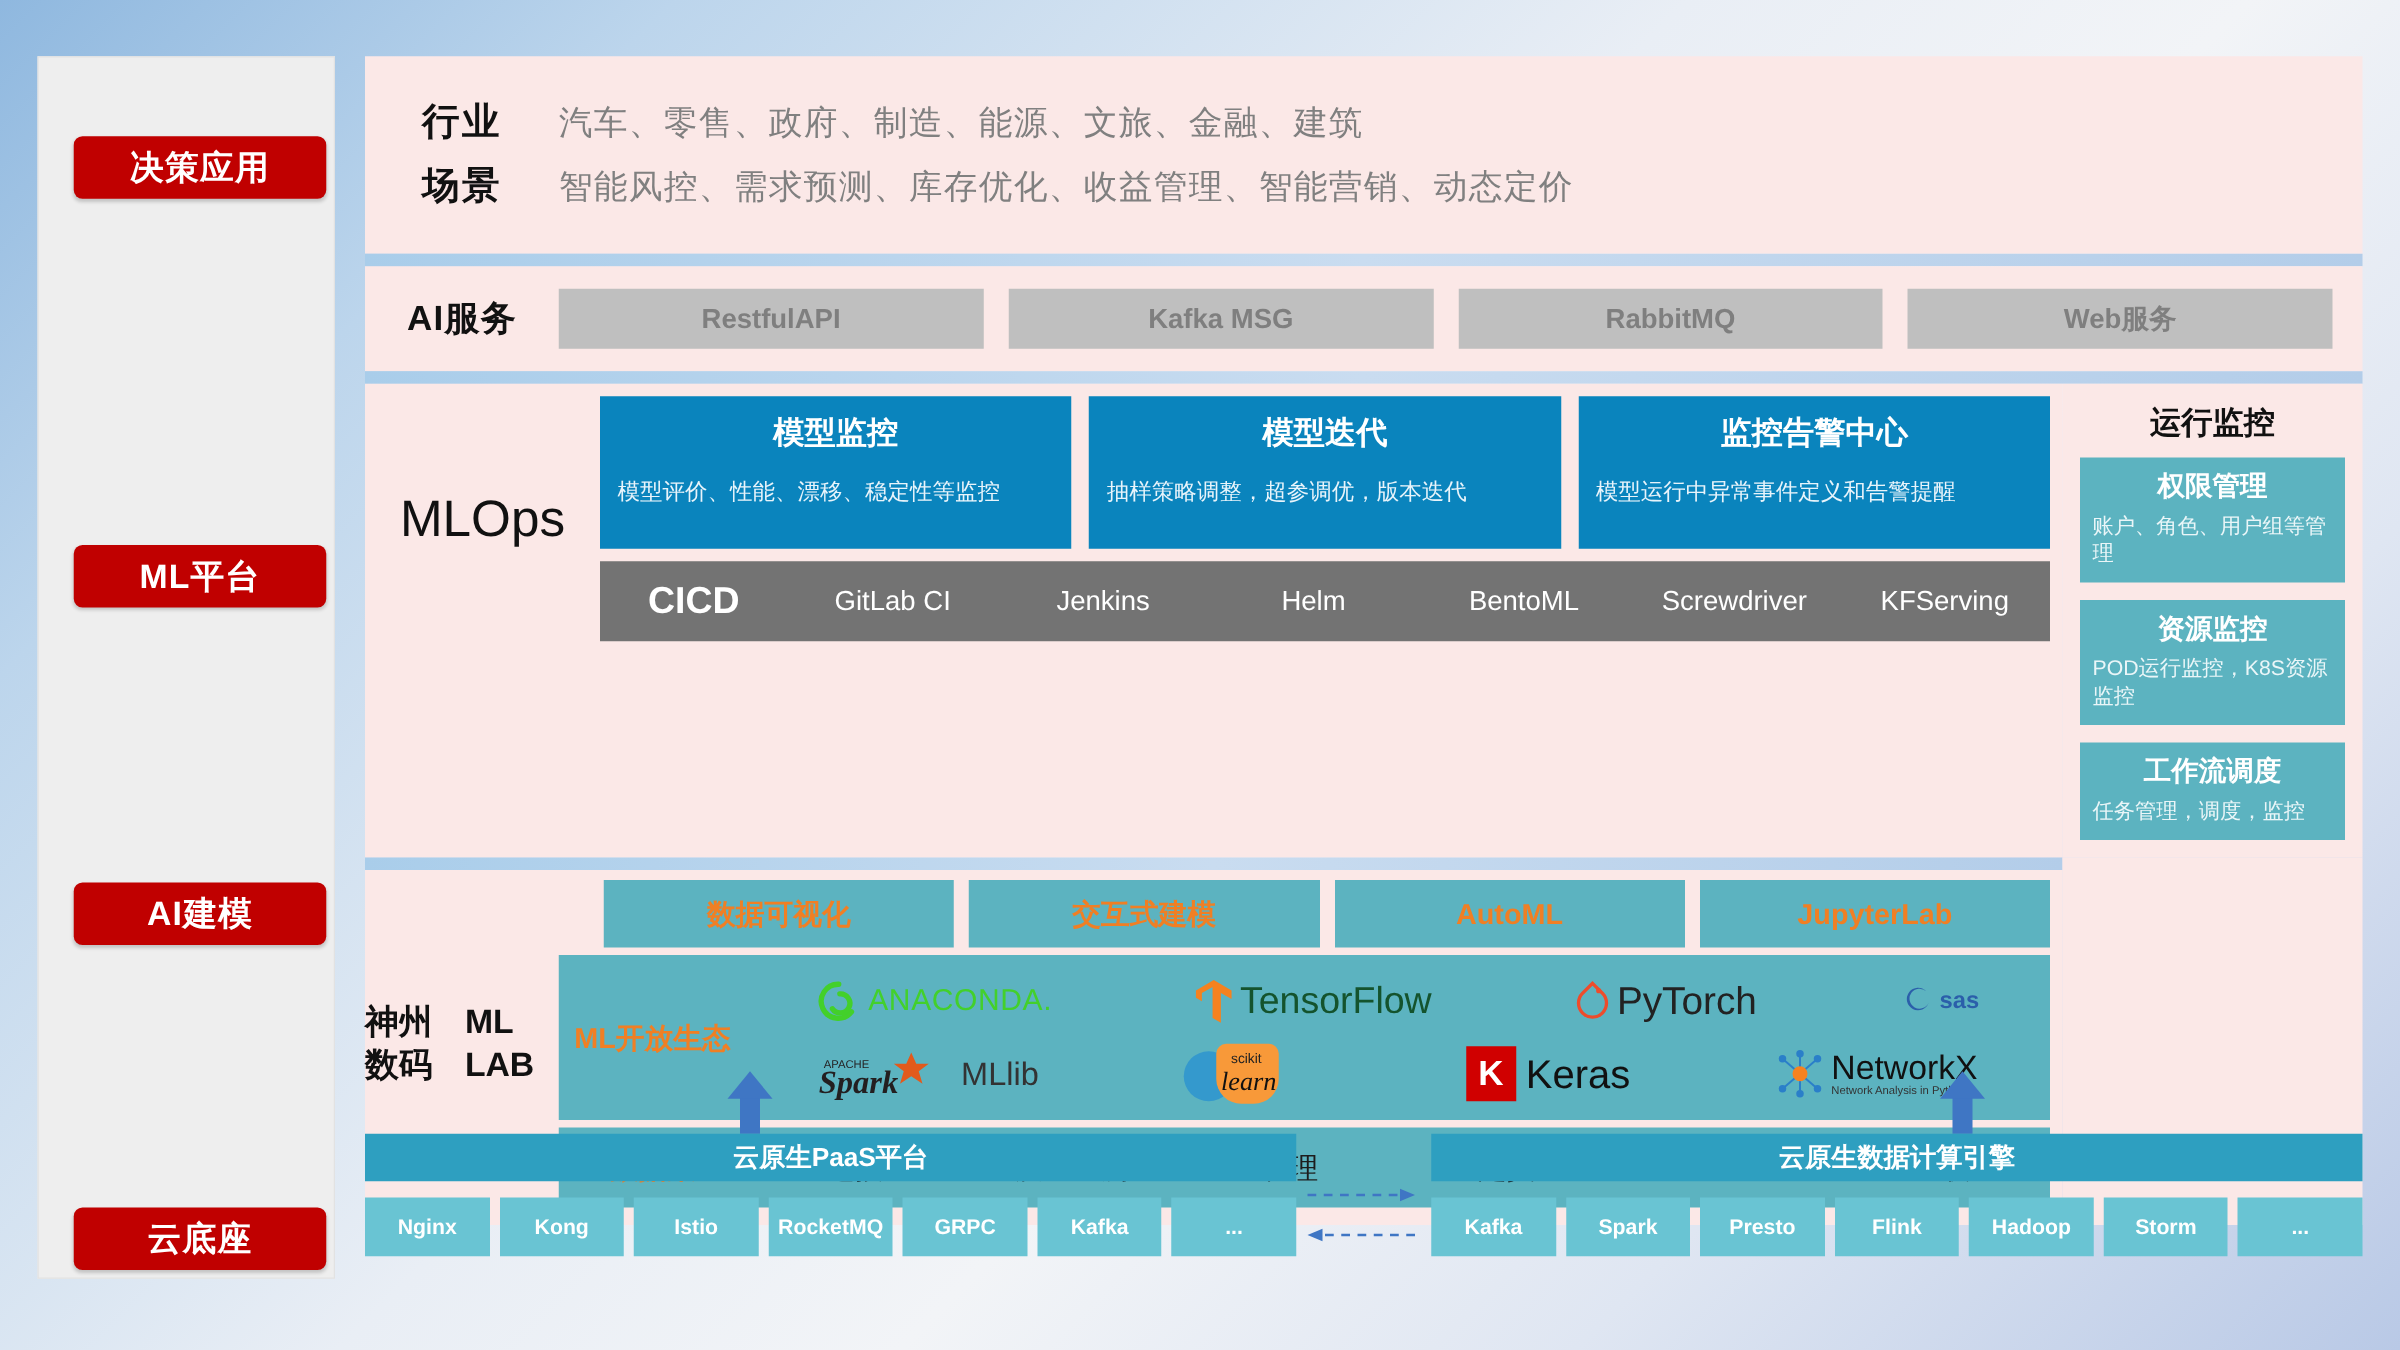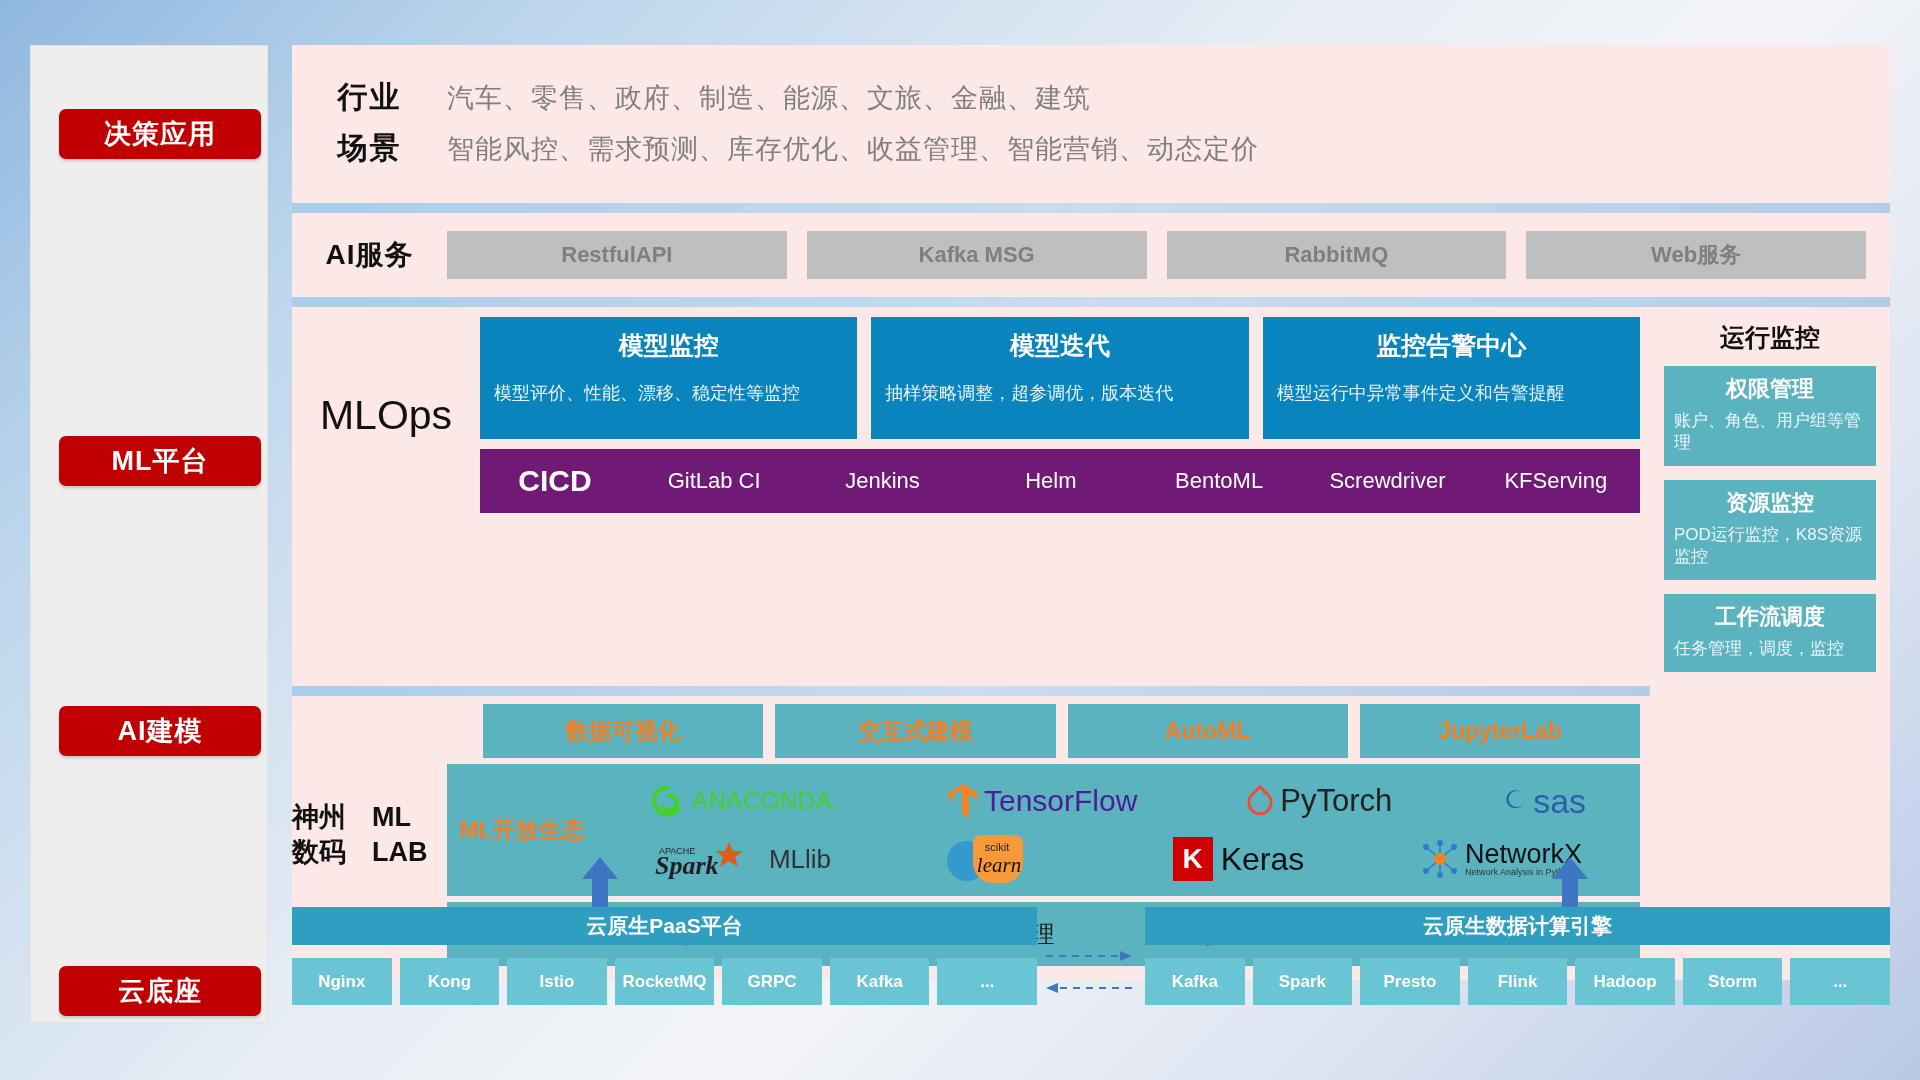--- a/index.html
+++ b/index.html
@@ -64,21 +64,21 @@
   }
   #mlops-cards { flex: 1; padding-right: 10px; }
   .mlops-top { display: flex; gap: 14px; }
   .mlops-card { flex: 1; background: #0a84bd; padding: 12px 14px 14px 14px; min-height: 122px; }
   .mlops-card h4 {
     color:#fff; font-size: 25px; font-weight: bold; text-align: center; margin-bottom: 20px;
   }
   .mlops-card p { color:#e8f4fb; font-size: 18px; line-height: 1.3; }
 
   #cicd-bar {
-    margin-top: 10px; background: #701a75; height: 64px;
+    margin-top: 10px; background: #737373; height: 64px;
     display: flex; align-items: center; overflow: hidden;
   }
   #cicd-title { color:#fff; font-size: 30px; font-weight: bold; width: 150px; text-align:center; flex:none; }
   #cicd-items { display:flex; flex:1; }
   .cicd-item {
     flex:1; color:#fff; font-size: 22px; text-align:center;
     line-height: 1.0; word-break: break-all;
   }
 
   
@@ -257,34 +257,34 @@
                   <svg width="34" height="34" viewBox="0 0 40 40">
                     <path d="M20 4a16 16 0 1 0 12 26" fill="none" stroke="#43d02b" stroke-width="5" stroke-linecap="round"></path>
                     <path d="M21 13a9 9 0 1 1-7 14" fill="none" stroke="#43d02b" stroke-width="5" stroke-linecap="round"></path>
                   </svg>
                   <span style="color:#43d02b;font-size:24px;letter-spacing:.5px;font-family:'Liberation Sans',sans-serif;">ANACONDA.</span>
                 </div>
                 <div style="display:flex;align-items:center;gap:5px">
                   <svg width="32" height="38" viewBox="0 0 32 40">
                     <polygon points="16,2 31,11 31,18 22,13 22,38 15,34 15,8 6,13 6,20 1,17 1,11" fill="#f5821f"></polygon>
                   </svg>
-                  <span style="color:#4c1d95;font-size:30px;font-family:'Liberation Sans',sans-serif;">TensorFlow</span>
+                  <span style="color:#14532d;font-size:30px;font-family:'Liberation Sans',sans-serif;">TensorFlow</span>
                 </div>
                 <div style="display:flex;align-items:center;gap:5px">
                   <svg width="30" height="34" viewBox="0 0 32 38">
                     <path d="M16 3 L25 12 a12.5 12.5 0 1 1 -18 0 Z" fill="none" stroke="#ee4c2c" stroke-width="3"></path>
                     <circle cx="21.5" cy="9.5" r="2.3" fill="#ee4c2c"></circle>
                   </svg>
                   <span style="color:#222;font-size:31px;font-family:'Liberation Sans',sans-serif;">PyTorch</span>
                 </div>
                 <div style="display:flex;align-items:center;gap:3px">
                   <svg width="30" height="30" viewBox="0 0 30 30">
                     <path d="M22 7 a9 9 0 1 0 2 9 a8 8 0 1 1 -2 -9 z" fill="#2b5faa"></path>
                   </svg>
-                  <span style="color:#2b5faa;font-size:34px;font-weight:normal;font-family:'Liberation Sans',sans-serif;">sas</span>
+                  <span style="color:#2b5faa;font-size:19px;font-weight:bold;font-family:'Liberation Sans',sans-serif;">sas</span>
                 </div>
               </div>
 
               <div class="logo-line">
                 <div style="display:flex;align-items:center;gap:6px;position:relative">
                   <svg width="108" height="42" viewBox="0 0 108 42">
                     <text x="4" y="16" font-family="'Liberation Sans',sans-serif" font-size="9" fill="#231f20">APACHE</text>
                     <text x="0" y="36" font-family="'Liberation Serif',serif" font-size="26" font-style="italic" font-weight="bold" fill="#231f20">Spark</text>
                     <polygon points="74,4 78,13 88,13 80,19 83,29 74,23 65,29 68,19 60,13 70,13" fill="#e25a1c"></polygon>
                   </svg>

